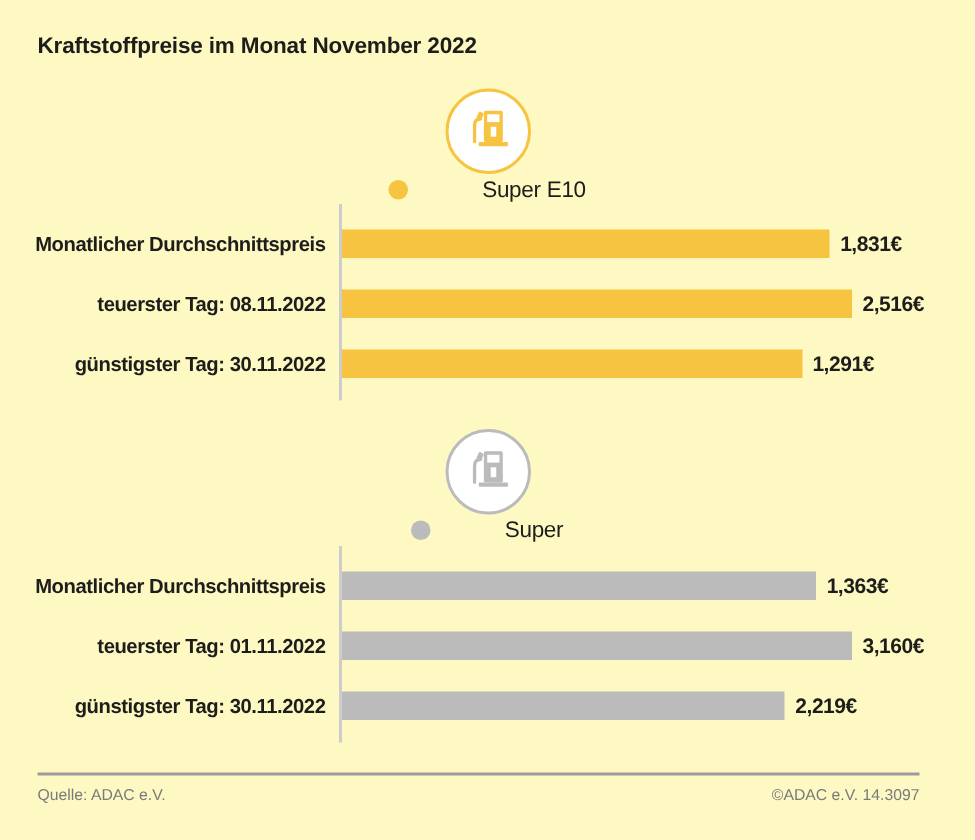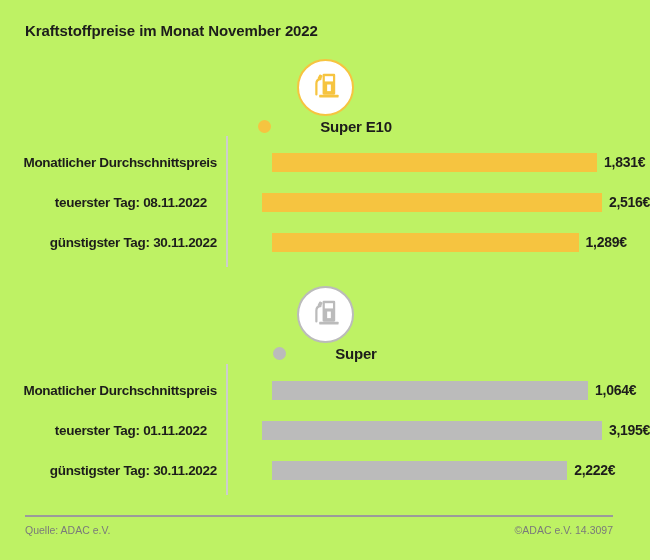--- a/index.html
+++ b/index.html
@@ -1,48 +1,48 @@
 <!DOCTYPE html>
 <html><head>
 <meta charset="utf-8">
 <style>
   html,body{margin:0;padding:0;background:#fff;}
   #stage{
-    position:relative;width:650px;height:560px;background:#bef264;overflow:hidden;
+    position:relative;width:650px;height:560px;background:#fef9c3;overflow:hidden;
     font-family:"Liberation Sans",sans-serif;color:#1d1d1b;
   }
   .title{
     position:absolute;left:25px;top:22px;
     font-size:15px;font-weight:bold;letter-spacing:-0.1px;
   }
   .pump-wrap{position:absolute;left:0;width:650px;display:flex;justify-content:center;}
   .pump-wrap.s0{top:59px;}
   .pump-wrap.s1{top:286px;}
   .pump-circle{
     width:57px;height:57px;border-radius:50%;border:2.5px solid;background:#fff;
     display:flex;align-items:center;justify-content:center;box-sizing:border-box;
   }
   .legend{
     position:absolute;left:0;width:650px;display:flex;justify-content:center;
     align-items:center;gap:9px;
   }
   .legend.s0{top:118px;}
   .legend.s1{top:345px;}
   .dot{width:13px;height:13px;border-radius:50%;}
-  .legend-name{font-weight:bold;font-size:15px;letter-spacing:-0.2px;margin-left:40px;}
+  .legend-name{font-weight:normal;font-size:15px;letter-spacing:-0.2px;margin-left:40px;}
   .chart{position:absolute;left:0;width:650px;}
   .chart.s0{top:142px;}
   .chart.s1{top:370px;}
   .axis{position:absolute;left:226px;top:-6px;width:2px;height:131px;background:#cdcdcd;}
   .row{display:flex;align-items:center;height:40px;}
   .row-label{
     width:217px;text-align:right;font-weight:bold;font-size:13.5px;letter-spacing:-0.3px;
     white-space:nowrap;
   }
-  .bar-area{display:flex;align-items:center;margin-left:11px;padding-left:44px;}
+  .bar-area{display:flex;align-items:center;margin-left:11px;}
   .bar{height:19px;}
   .value{font-weight:bold;font-size:14px;margin-left:7px;letter-spacing:-0.3px;white-space:nowrap;}
   .footer-line{position:absolute;left:25px;top:515px;width:588px;height:1.5px;background:#9b9b9b;}
   .footer-text{position:absolute;top:524px;font-size:10.5px;color:#7a7a7a;text-align:center;}
   .footer-text.left{left:25px;}
   .footer-text.right{right:37px;}
 </style>
 </head>
 <body>
 
@@ -81,21 +81,21 @@
       <div class="row-label">teuerster Tag: 08.11.2022</div>
       <div class="bar-area">
         <div class="bar" style="width: 340px; background: rgb(246, 196, 64);"></div>
         <span class="value">2,516€</span>
       </div>
     </div>
     <div class="row">
       <div class="row-label">günstigster Tag: 30.11.2022</div>
       <div class="bar-area">
         <div class="bar" style="width: 306.6px; background: rgb(246, 196, 64);"></div>
-        <span class="value">1,289€</span>
+        <span class="value">1,291€</span>
       </div>
     </div>
   </div>
 
   <div class="pump-wrap s1">
     <div class="pump-circle" style="border-color: rgb(187, 187, 187); color: rgb(187, 187, 187);">
       <span>
         <svg width="33" height="33" viewBox="0 0 34 34">
           <rect x="14" y="5" width="13" height="21.5" rx="1.2" fill="currentColor"></rect>
           <rect x="10.5" y="26.5" width="20" height="2.8" rx="0.5" fill="currentColor"></rect>
@@ -110,35 +110,35 @@
   <div class="legend s1">
     <span class="dot" style="background: rgb(187, 187, 187);"></span>
     <span class="legend-name">Super</span>
   </div>
   <div class="chart s1">
     <div class="axis"></div>
     <div class="row">
       <div class="row-label">Monatlicher Durchschnittspreis</div>
       <div class="bar-area">
         <div class="bar" style="width: 316.1px; background: rgb(187, 187, 187);"></div>
-        <span class="value">1,064€</span>
+        <span class="value">1,363€</span>
       </div>
     </div>
     <div class="row">
       <div class="row-label">teuerster Tag: 01.11.2022</div>
       <div class="bar-area">
         <div class="bar" style="width: 340px; background: rgb(187, 187, 187);"></div>
-        <span class="value">3,195€</span>
+        <span class="value">3,160€</span>
       </div>
     </div>
     <div class="row">
       <div class="row-label">günstigster Tag: 30.11.2022</div>
       <div class="bar-area">
         <div class="bar" style="width: 295.2px; background: rgb(187, 187, 187);"></div>
-        <span class="value">2,222€</span>
+        <span class="value">2,219€</span>
       </div>
     </div>
   </div>
 
   <div class="footer-line"></div>
   <div class="footer-text left">Quelle: ADAC e.V.</div>
   <div class="footer-text right">©ADAC e.V. 14.3097</div>
 
 </div>
 

